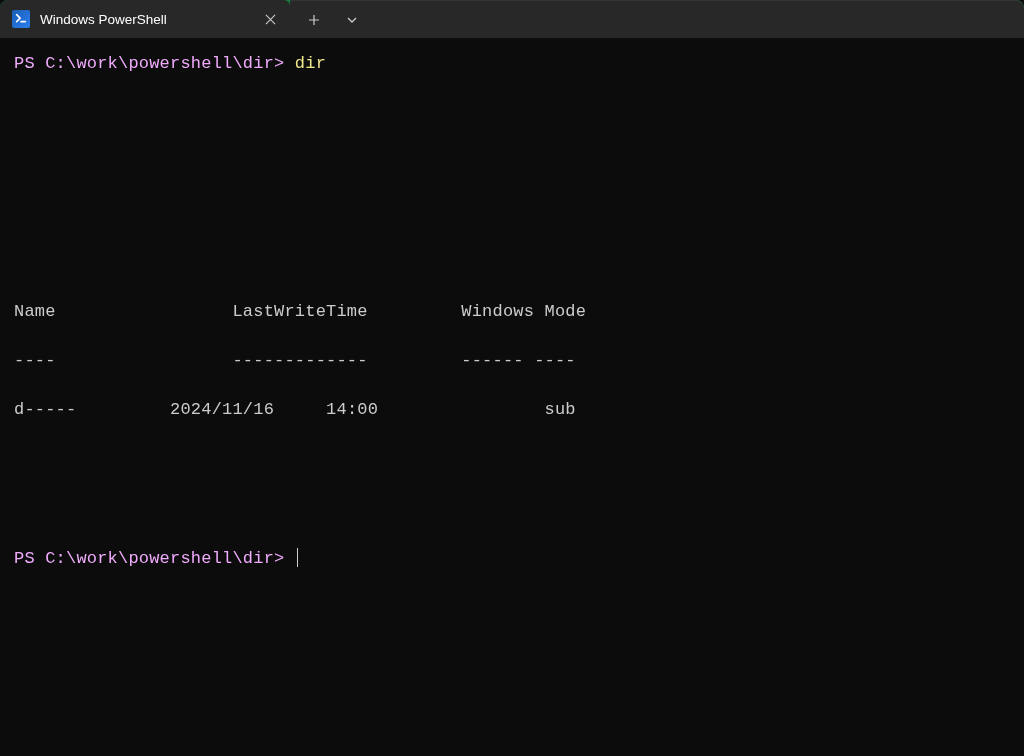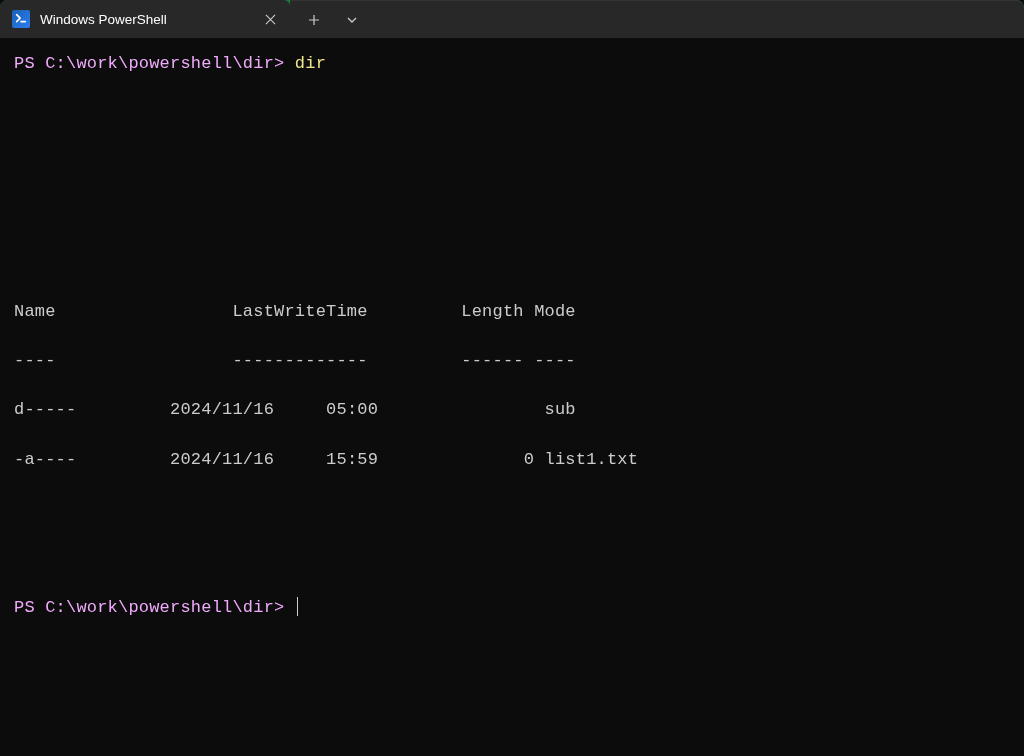--- a/index.html
+++ b/index.html
@@ -160,20 +160,19 @@
       </svg>
     </div>
   </div>
 </div>
 
 <div class="terminal-content"><span class="row"><span class="prompt">PS C:\work\powershell\dir&gt; </span><span class="command">dir</span></span>
 <div class="blank"></div>
 <div class="blank"></div>
 <div class="blank"></div>
 <div class="blank"></div>
-<span class="row"><span>Name</span>                 <span>LastWriteTime</span>         <span>Length</span> <span>Mode</span></span>
+<span class="row"><span>Name</span>                 <span>LastWriteTime</span>         <span>Windows</span> <span>Mode</span></span>
 <span class="row"><span>----</span>                 <span>-------------</span>         <span>------</span> <span>----</span></span>
-<span class="row"><span>d-----</span>         <span>2024/11/16</span>     <span>05:00</span>                <span>sub</span></span>
-<span class="row"><span>-a----</span>         <span>2024/11/16</span>     <span>15:59</span>              <span>0</span> <span>list1.txt</span></span>
+<span class="row"><span>d-----</span>         <span>2024/11/16</span>     <span>14:00</span>                <span>sub</span></span>
 <div class="blank"></div>
 <div class="blank"></div>
 <span class="row"><span class="prompt">PS C:\work\powershell\dir&gt; </span><span class="cursor"></span></span>
 </div>
 
 </body></html>

